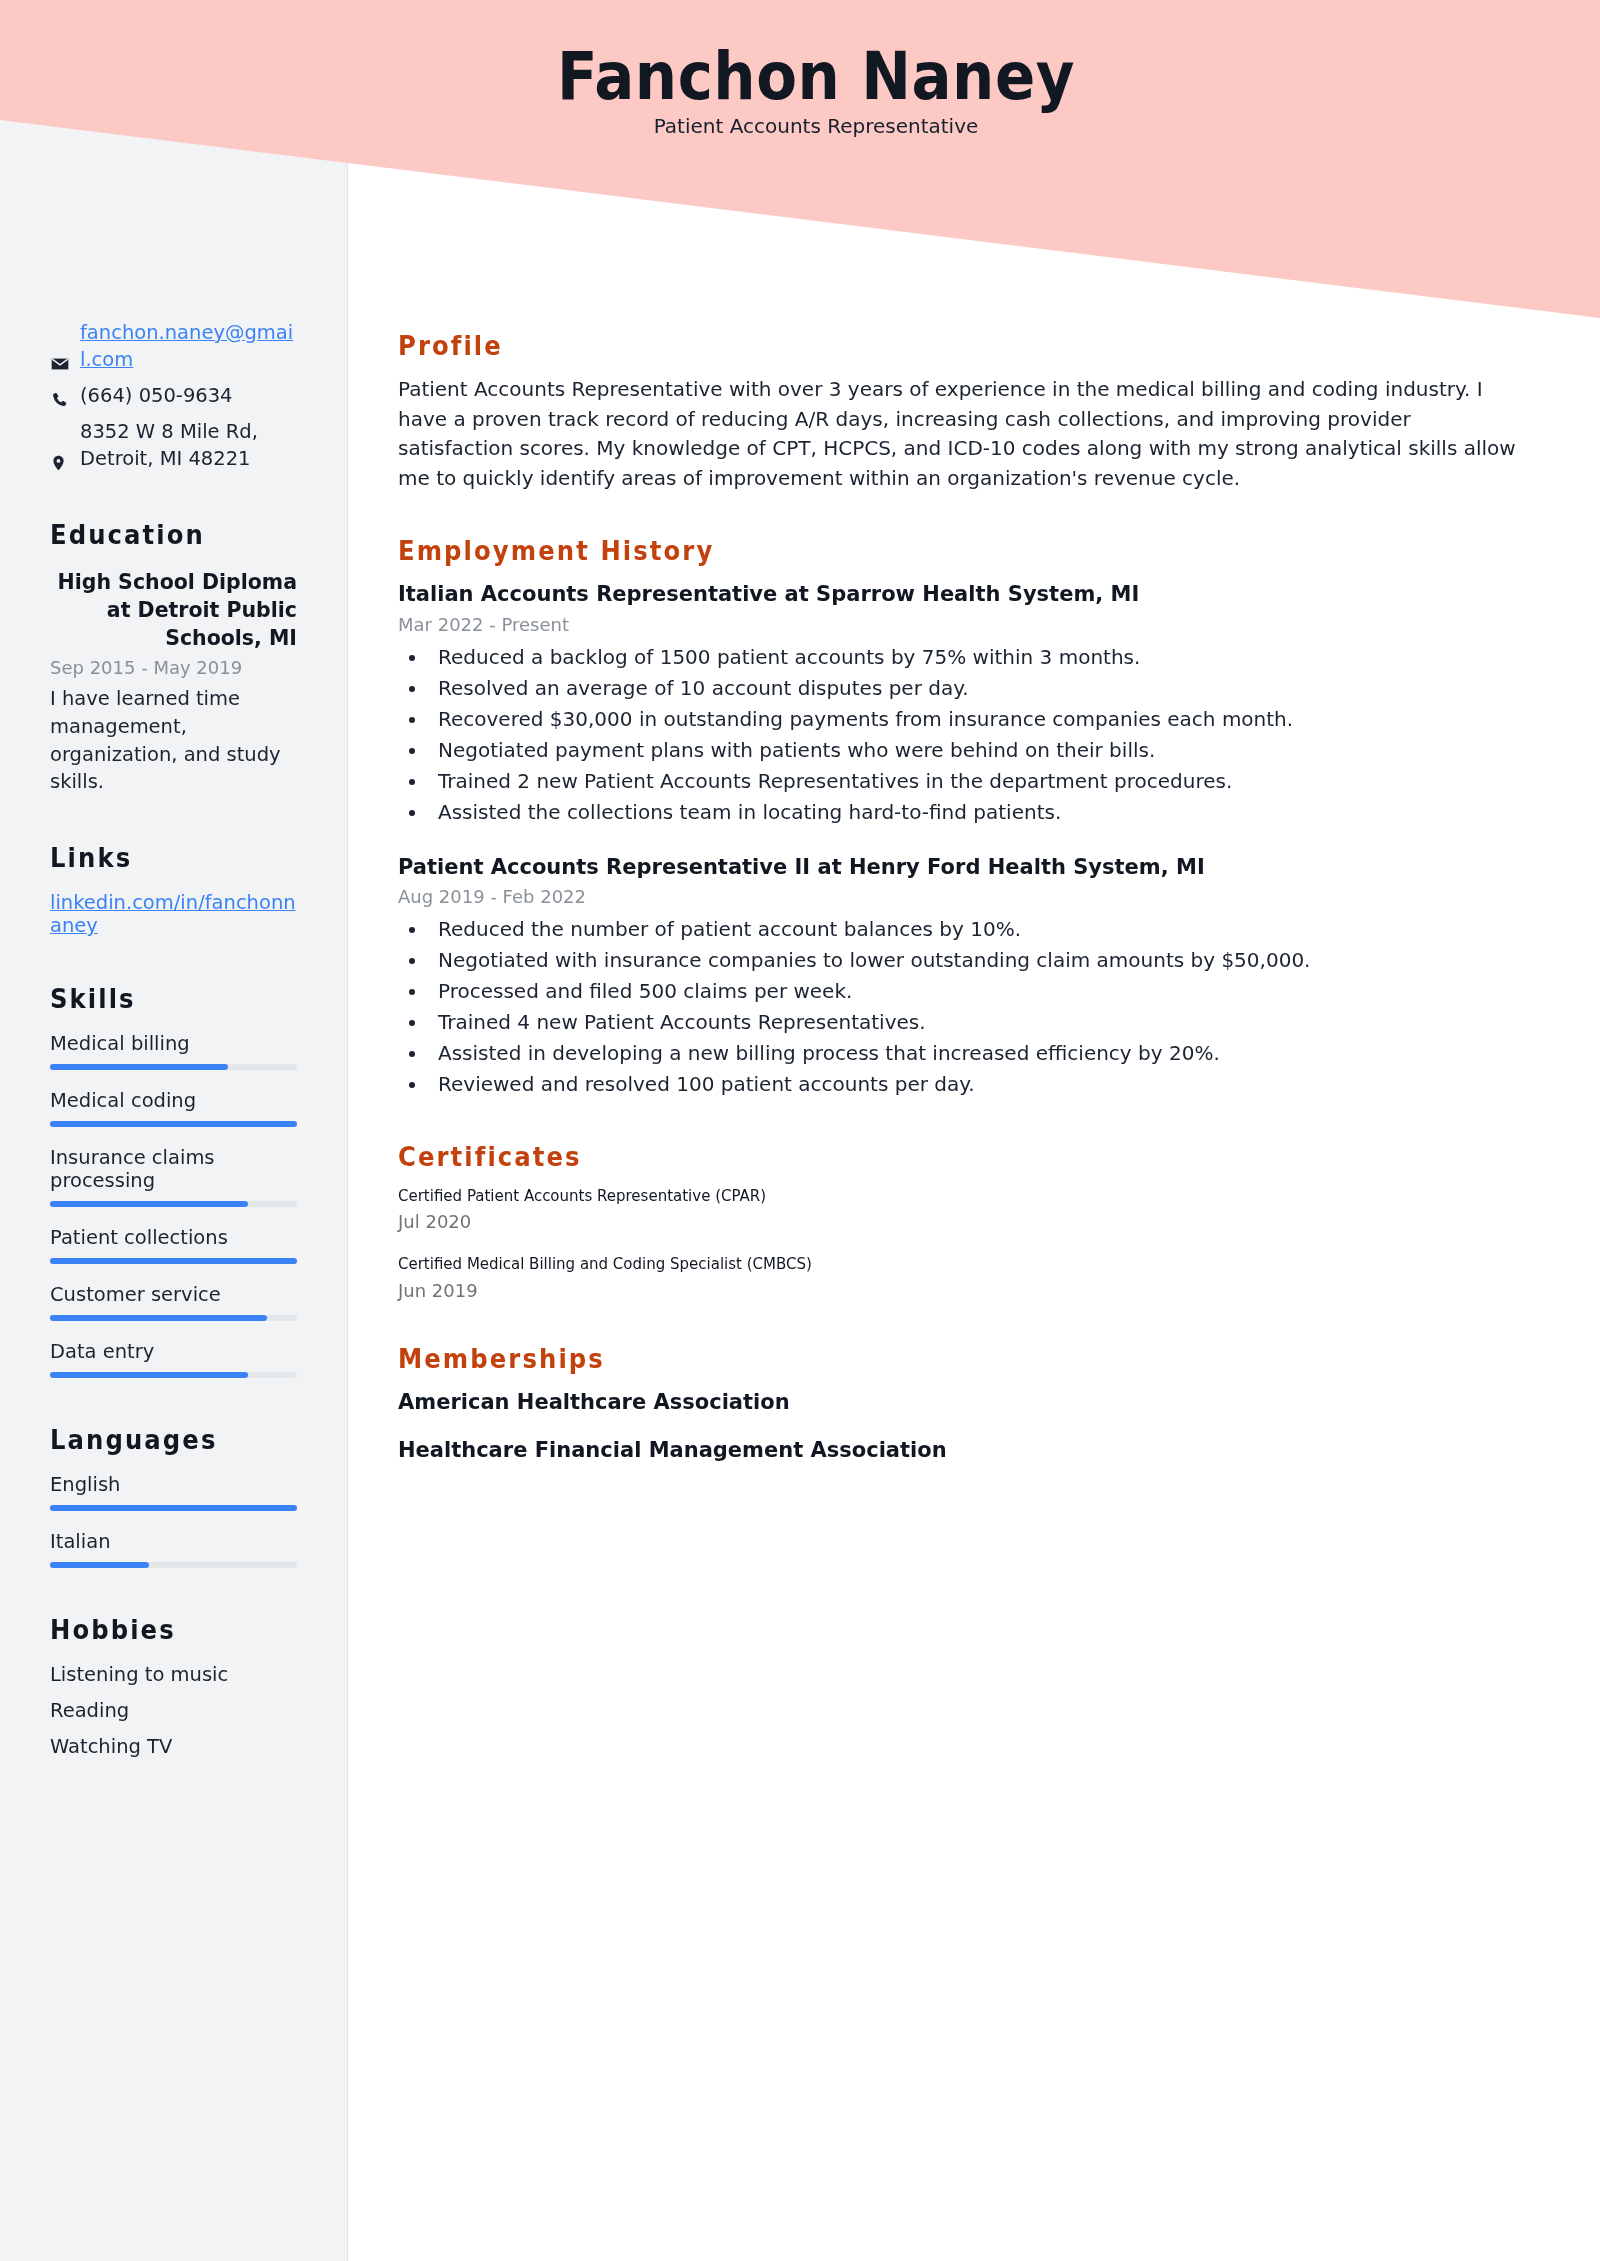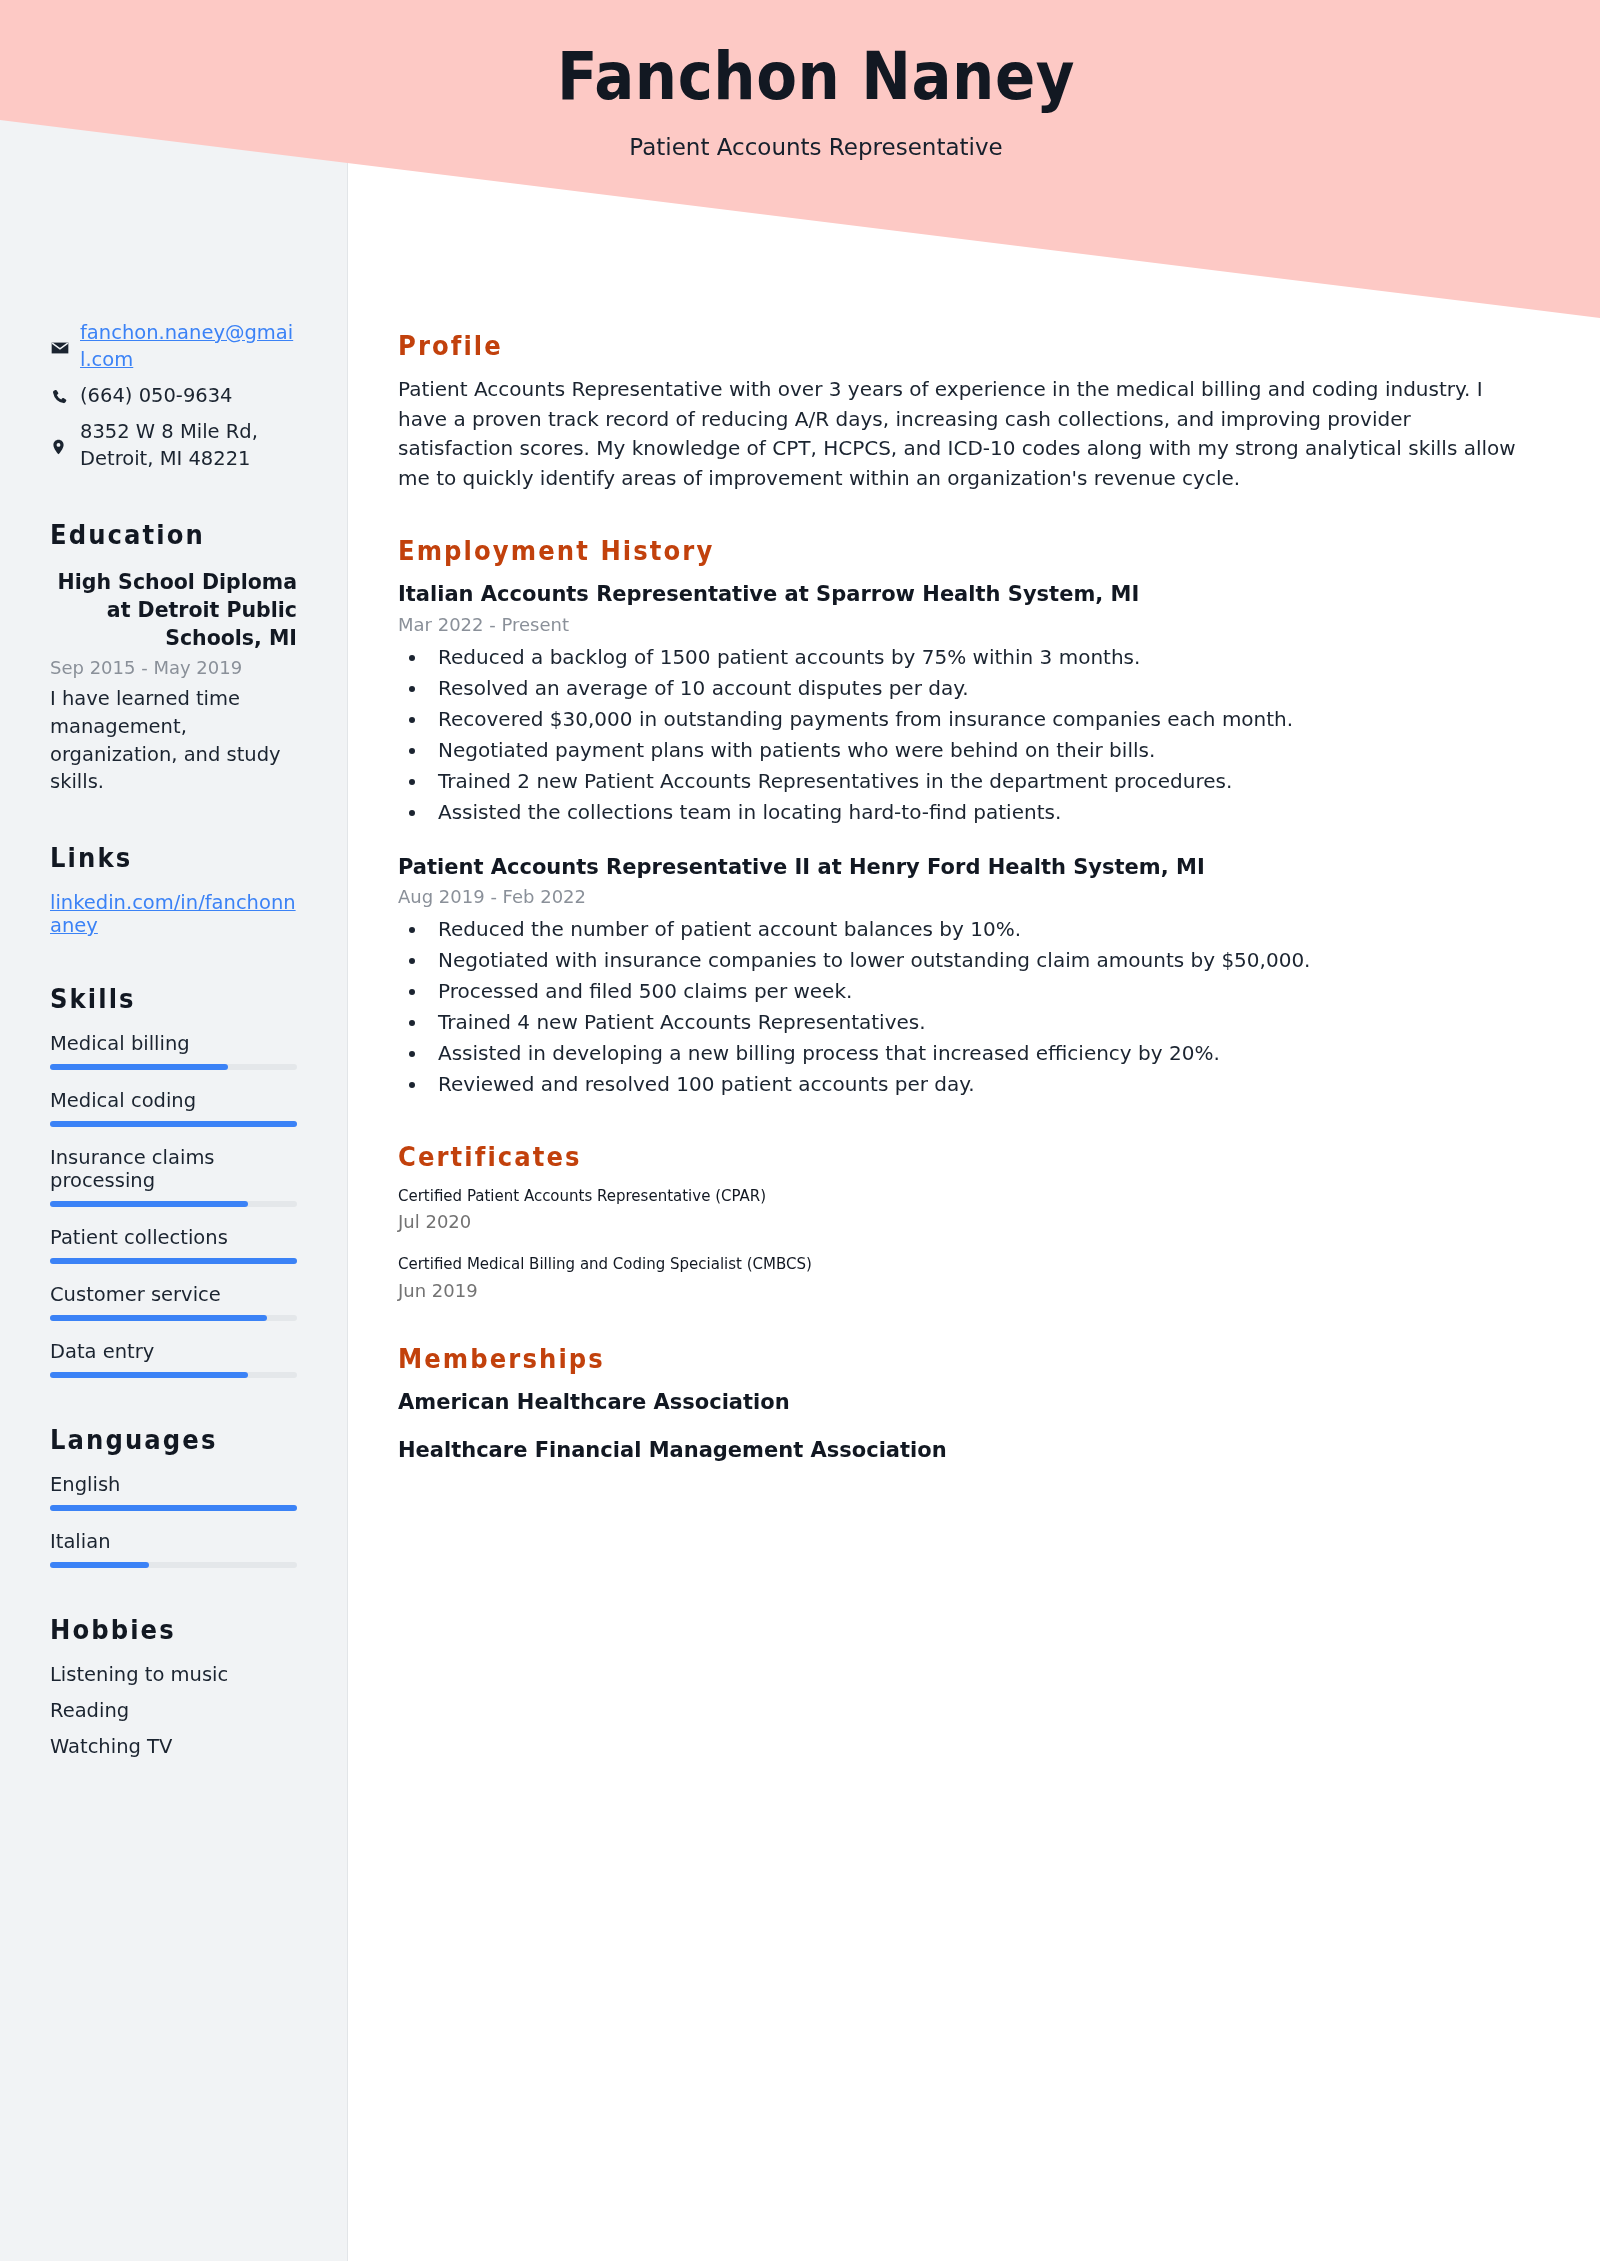--- a/index.html
+++ b/index.html
@@ -29,40 +29,40 @@
     position:absolute; top:0; left:16px; width:1600px; height:330px;
     display:flex; flex-direction:column; align-items:center;
     padding-top:40px;
   }
   .name {
     font-size:66px; font-weight:700; letter-spacing:0.5px;
     color:#121822; line-height:1.12; text-align:center;
     font-family:"DejaVu Sans Condensed","Liberation Sans", sans-serif;
   }
   .job-title {
-    font-size:23px; font-weight:400; color:#16202c; margin-top:20px;
+    font-size:20px; font-weight:400; color:#16202c; margin-top:0;
     text-align:center;
   }
 
   
   .body-wrap { position:relative; display:flex; z-index:1; min-height:2261px; }
   .sidebar {
     width:348px; flex:0 0 348px; background:#f1f3f5;
     border-right:1px solid #e2e5e8;
     padding:0 50px 40px 50px;
     min-height:2261px;
   }
   .main {
     flex:1; background:#ffffff; padding:0 72px 40px 50px; min-height:2261px;
   }
   .pad-top { height:330px; }
 
   
   .contact { margin-top:-10px; }
-  .contact-row { display:flex; align-items:center; margin-bottom:9px; font-size:19.5px; line-height:1.38; }
+  .contact-row { display:flex; align-items:flex-end; margin-bottom:9px; font-size:19.5px; line-height:1.38; }
   .c-ico { width:30px; flex:0 0 30px; padding-top:3px; color:#1b2430; }
   .c-ico svg { display:block; }
   .c-txt { color:#1b2430; }
   .c-link { color:#3b82f6; text-decoration:underline; word-break:break-all; }
 
   .side-h {
     font-size:27px; font-weight:700; letter-spacing:2.1px;
     color:#121822; margin:46px 0 18px 0;
     font-family:"DejaVu Sans Condensed","Liberation Sans", sans-serif;
   }

